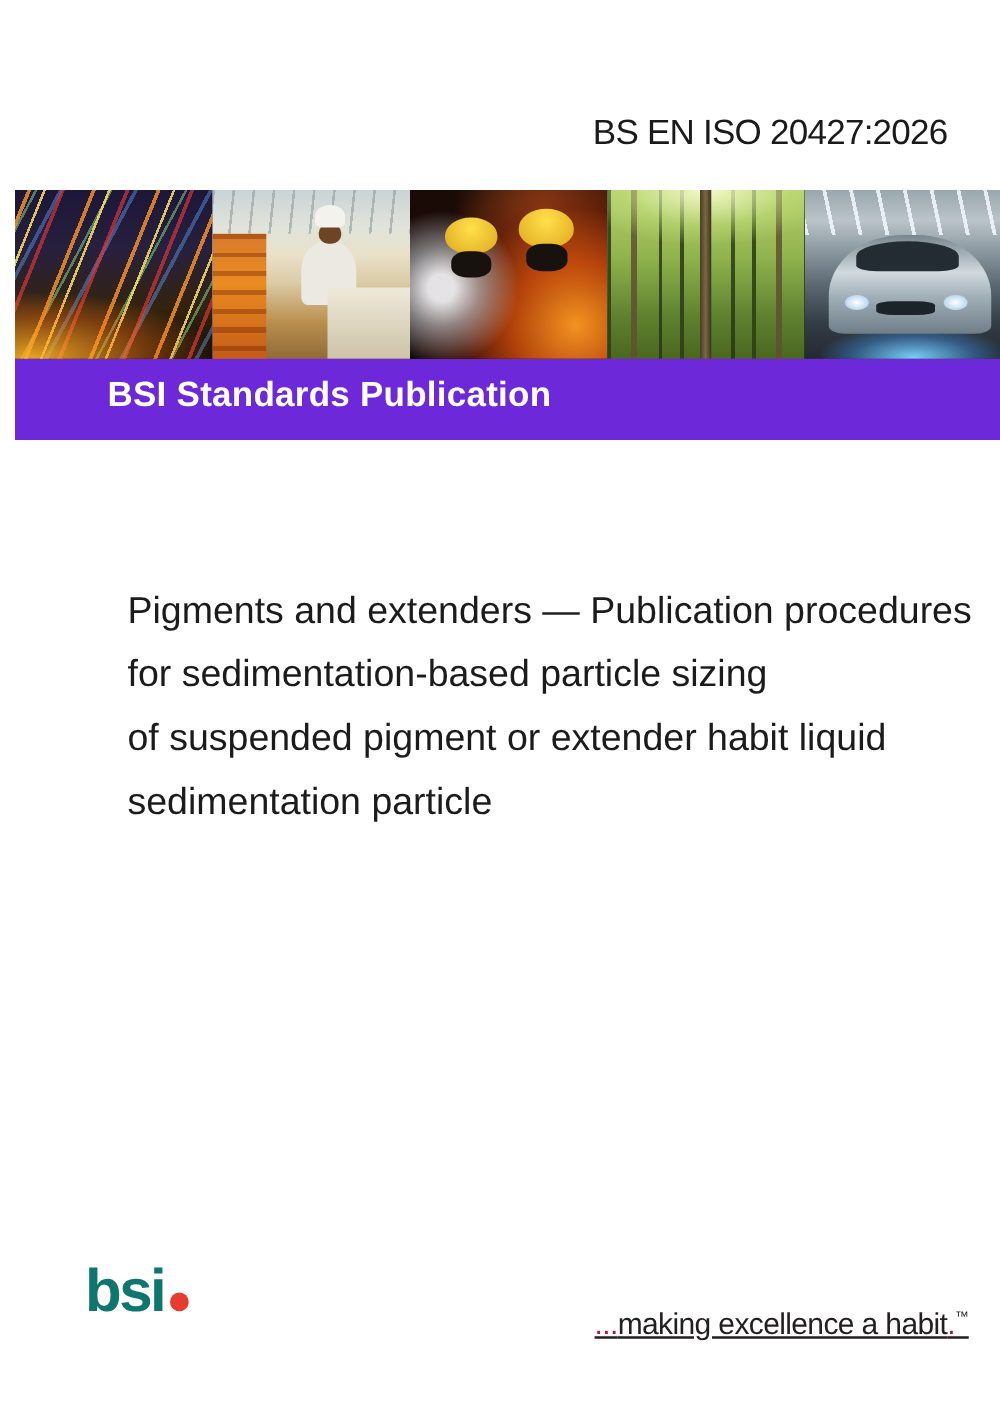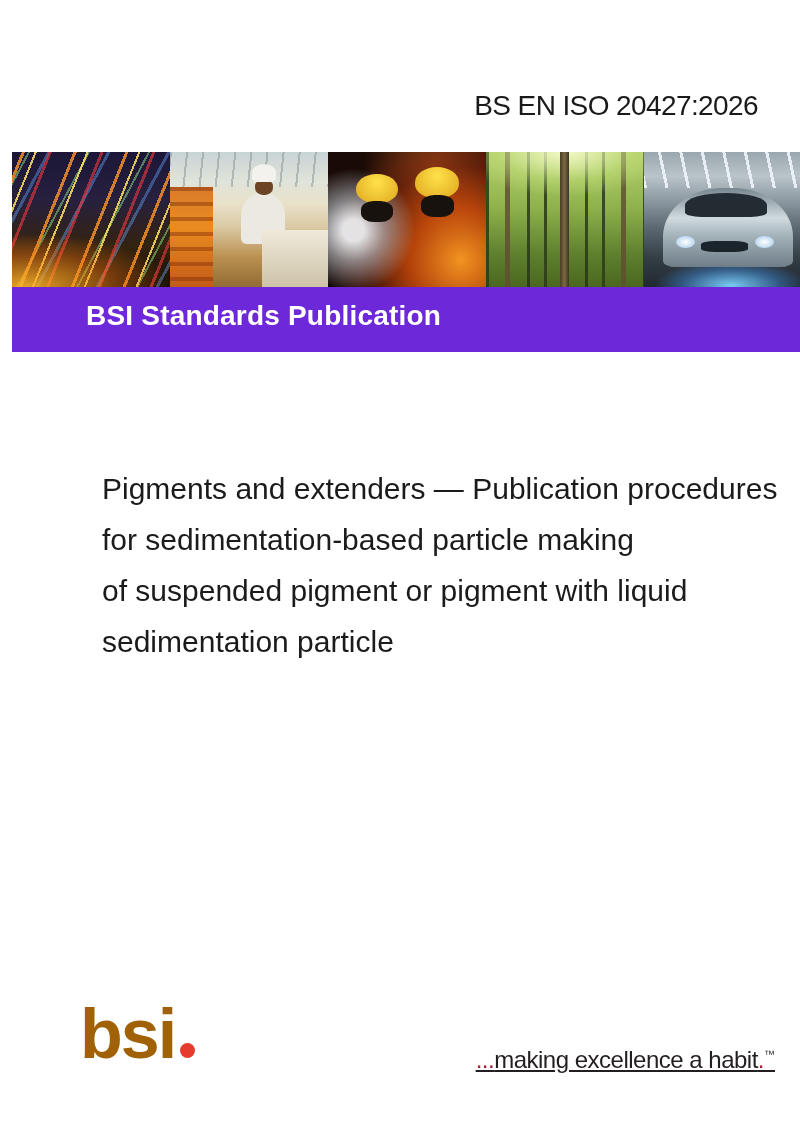--- a/index.html
+++ b/index.html
@@ -83,22 +83,22 @@
 
   
   .banner-title{position:absolute;left:74px;top:148px;font-size:28px;font-weight:700;
       color:#ffffff;letter-spacing:0.2px;white-space:nowrap;}
 
   
   .title{position:absolute;left:90px;top:463px;font-size:30px;line-height:51px;
       color:#1b1b1b;white-space:nowrap;font-weight:400;}
 
   
-  .logo{position:absolute;left:68px;top:1000px;font-size:70px;line-height:68px;
-      font-weight:700;color:#a16207;letter-spacing:-2px;}
+  .logo{position:absolute;left:56px;top:1000px;font-size:48px;line-height:68px;
+      font-weight:700;color:#0f766e;letter-spacing:-2px;}
   .logo-dot{display:inline-block;width:15px;height:15px;border-radius:50%;
       background:#e63c2f;margin-left:5px;}
   .tagline{position:absolute;right:37px;top:1046px;font-size:24px;letter-spacing:-0.5px;
       color:#231f20;white-space:nowrap;text-decoration:underline;}
   .tag-red{color:#a81e32;}
   .tm{font-size:11px;position:relative;top:-10px;color:#231f20;letter-spacing:0;}
 </style>
 </head>
 <body>
 
@@ -133,22 +133,22 @@
         <div class="lampL"></div>
         <div class="lampR"></div>
         <div class="grille"></div>
       </div>
     </div>
     <div class="banner-title">BSI Standards Publication</div>
   </div>
 
   <div class="title">
     <div>Pigments and extenders — Publication procedures</div>
-    <div>for sedimentation-based particle making</div>
-    <div>of suspended pigment or pigment with liquid</div>
+    <div>for sedimentation-based particle sizing</div>
+    <div>of suspended pigment or extender habit liquid</div>
     <div>sedimentation particle</div>
   </div>
 
   <div class="logo"><span>bsi</span><span class="logo-dot"></span></div>
 
   <div class="tagline"><span class="tag-red">...</span><span>making excellence a habit</span><span class="tag-red">.</span><span class="tm">™</span></div>
 
 </div>
 
 </body></html>

